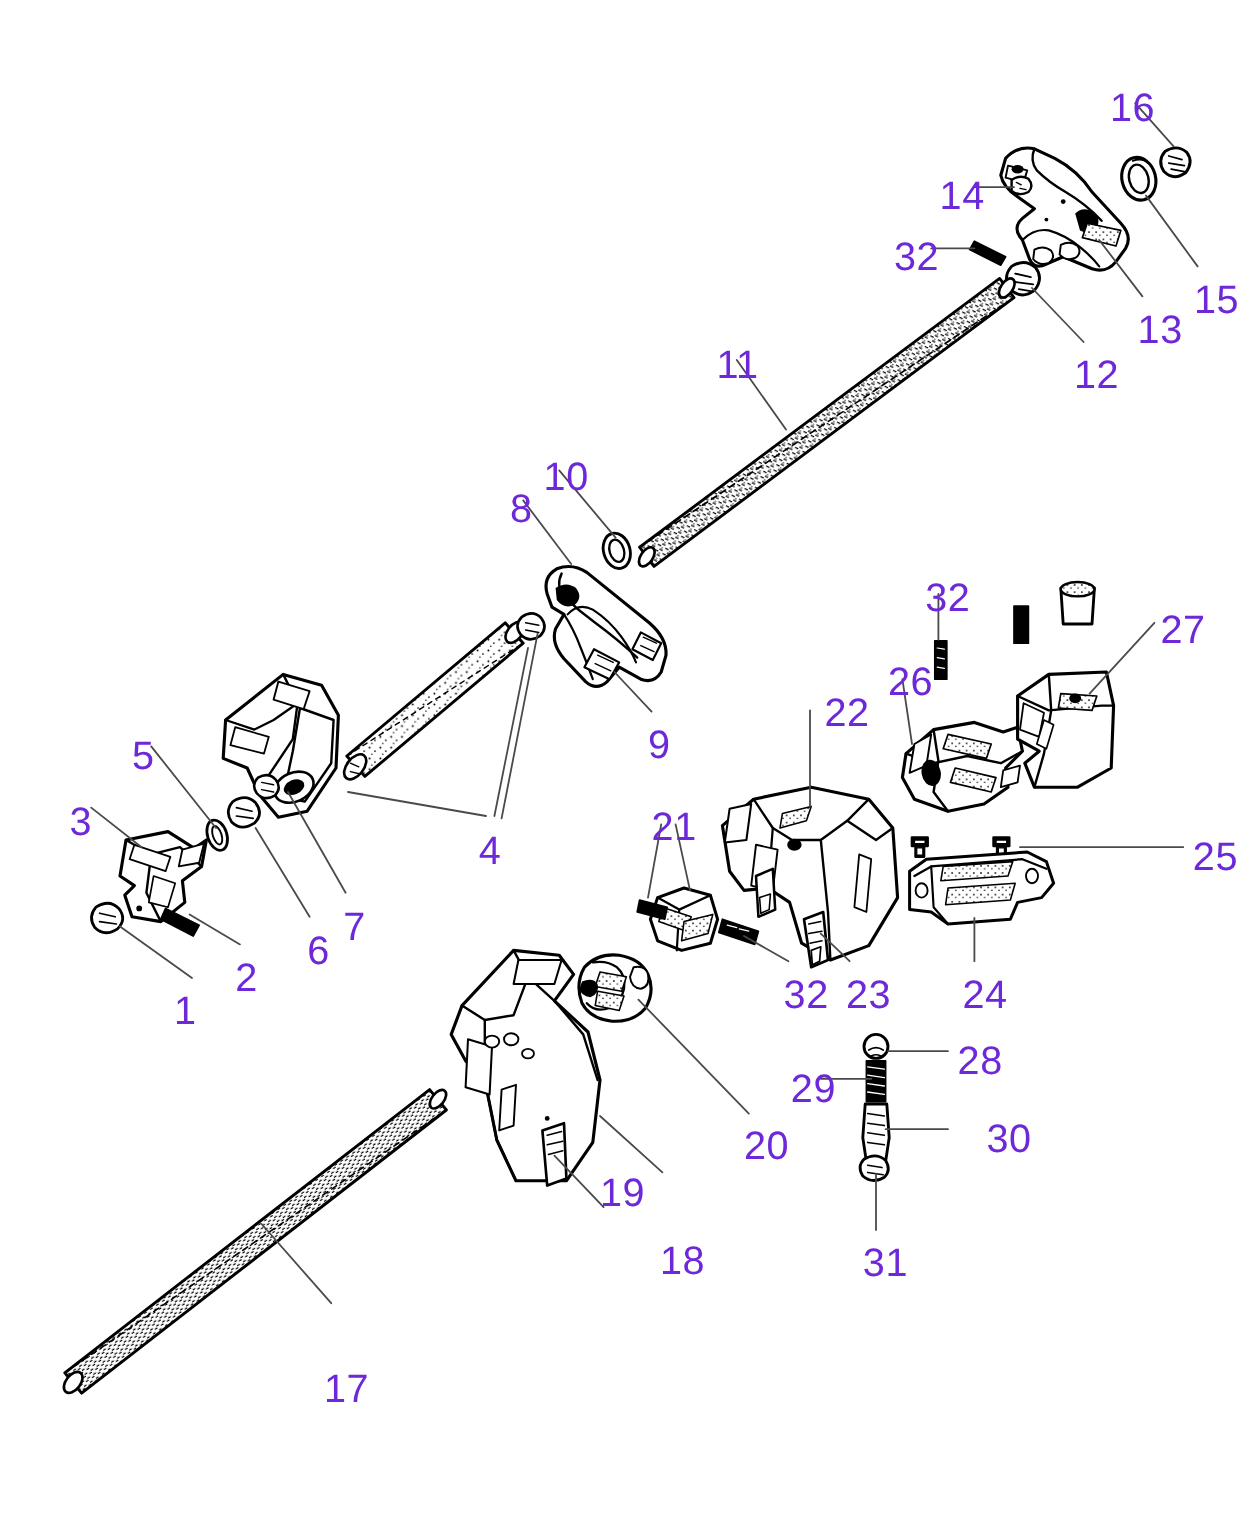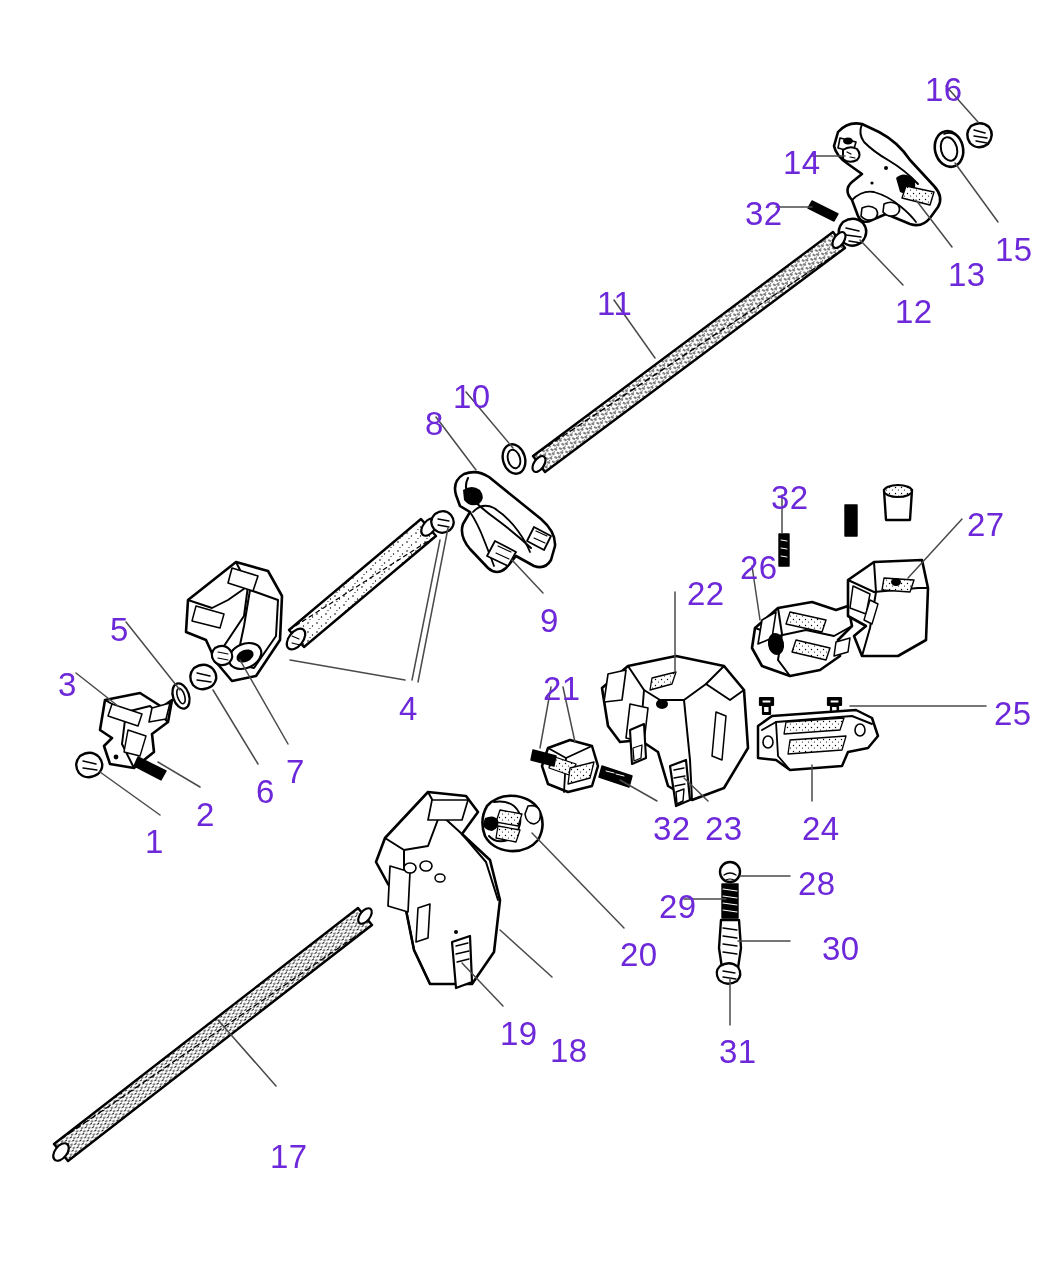--- a/index.html
+++ b/index.html
@@ -392,21 +392,21 @@
       <div class="callout" style="left: 540px; top: 604px;">9</div>
       <div class="callout" style="left: 453px; top: 380px;">10</div>
       <div class="callout" style="left: 597px; top: 287px;">11</div>
       <div class="callout" style="left: 895px; top: 295px; text-align: right;">12</div>
       <div class="callout" style="left: 948px; top: 258px;">13</div>
       <div class="callout" style="left: 783px; top: 146px;">14</div>
       <div class="callout" style="left: 995px; top: 233px; text-align: right;">15</div>
       <div class="callout" style="left: 925px; top: 73px;">16</div>
       <div class="callout" style="left: 270px; top: 1095px; margin-top: 45px;">17</div>
       <div class="callout" style="left: 550px; top: 1034px;">18</div>
-      <div class="callout" style="left: 500px; top: 1017px;">19</div>
+      <div class="callout" style="left: 500px; top: 977px;">19</div>
       <div class="callout" style="left: 620px; top: 938px;">20</div>
       <div class="callout" style="left: 543px; top: 672px;">21</div>
       <div class="callout" style="left: 661px; top: 577px; margin-left: 26px;">22</div>
       <div class="callout" style="left: 705px; top: 812px; text-align: center;">23</div>
       <div class="callout" style="left: 802px; top: 812px;">24</div>
       <div class="callout" style="left: 994px; top: 697px;">25</div>
       <div class="callout" style="left: 740px; top: 551px;">26</div>
       <div class="callout" style="left: 967px; top: 508px;">27</div>
       <div class="callout" style="left: 798px; top: 867px;">28</div>
       <div class="callout" style="left: 659px; top: 890px;">29</div>

